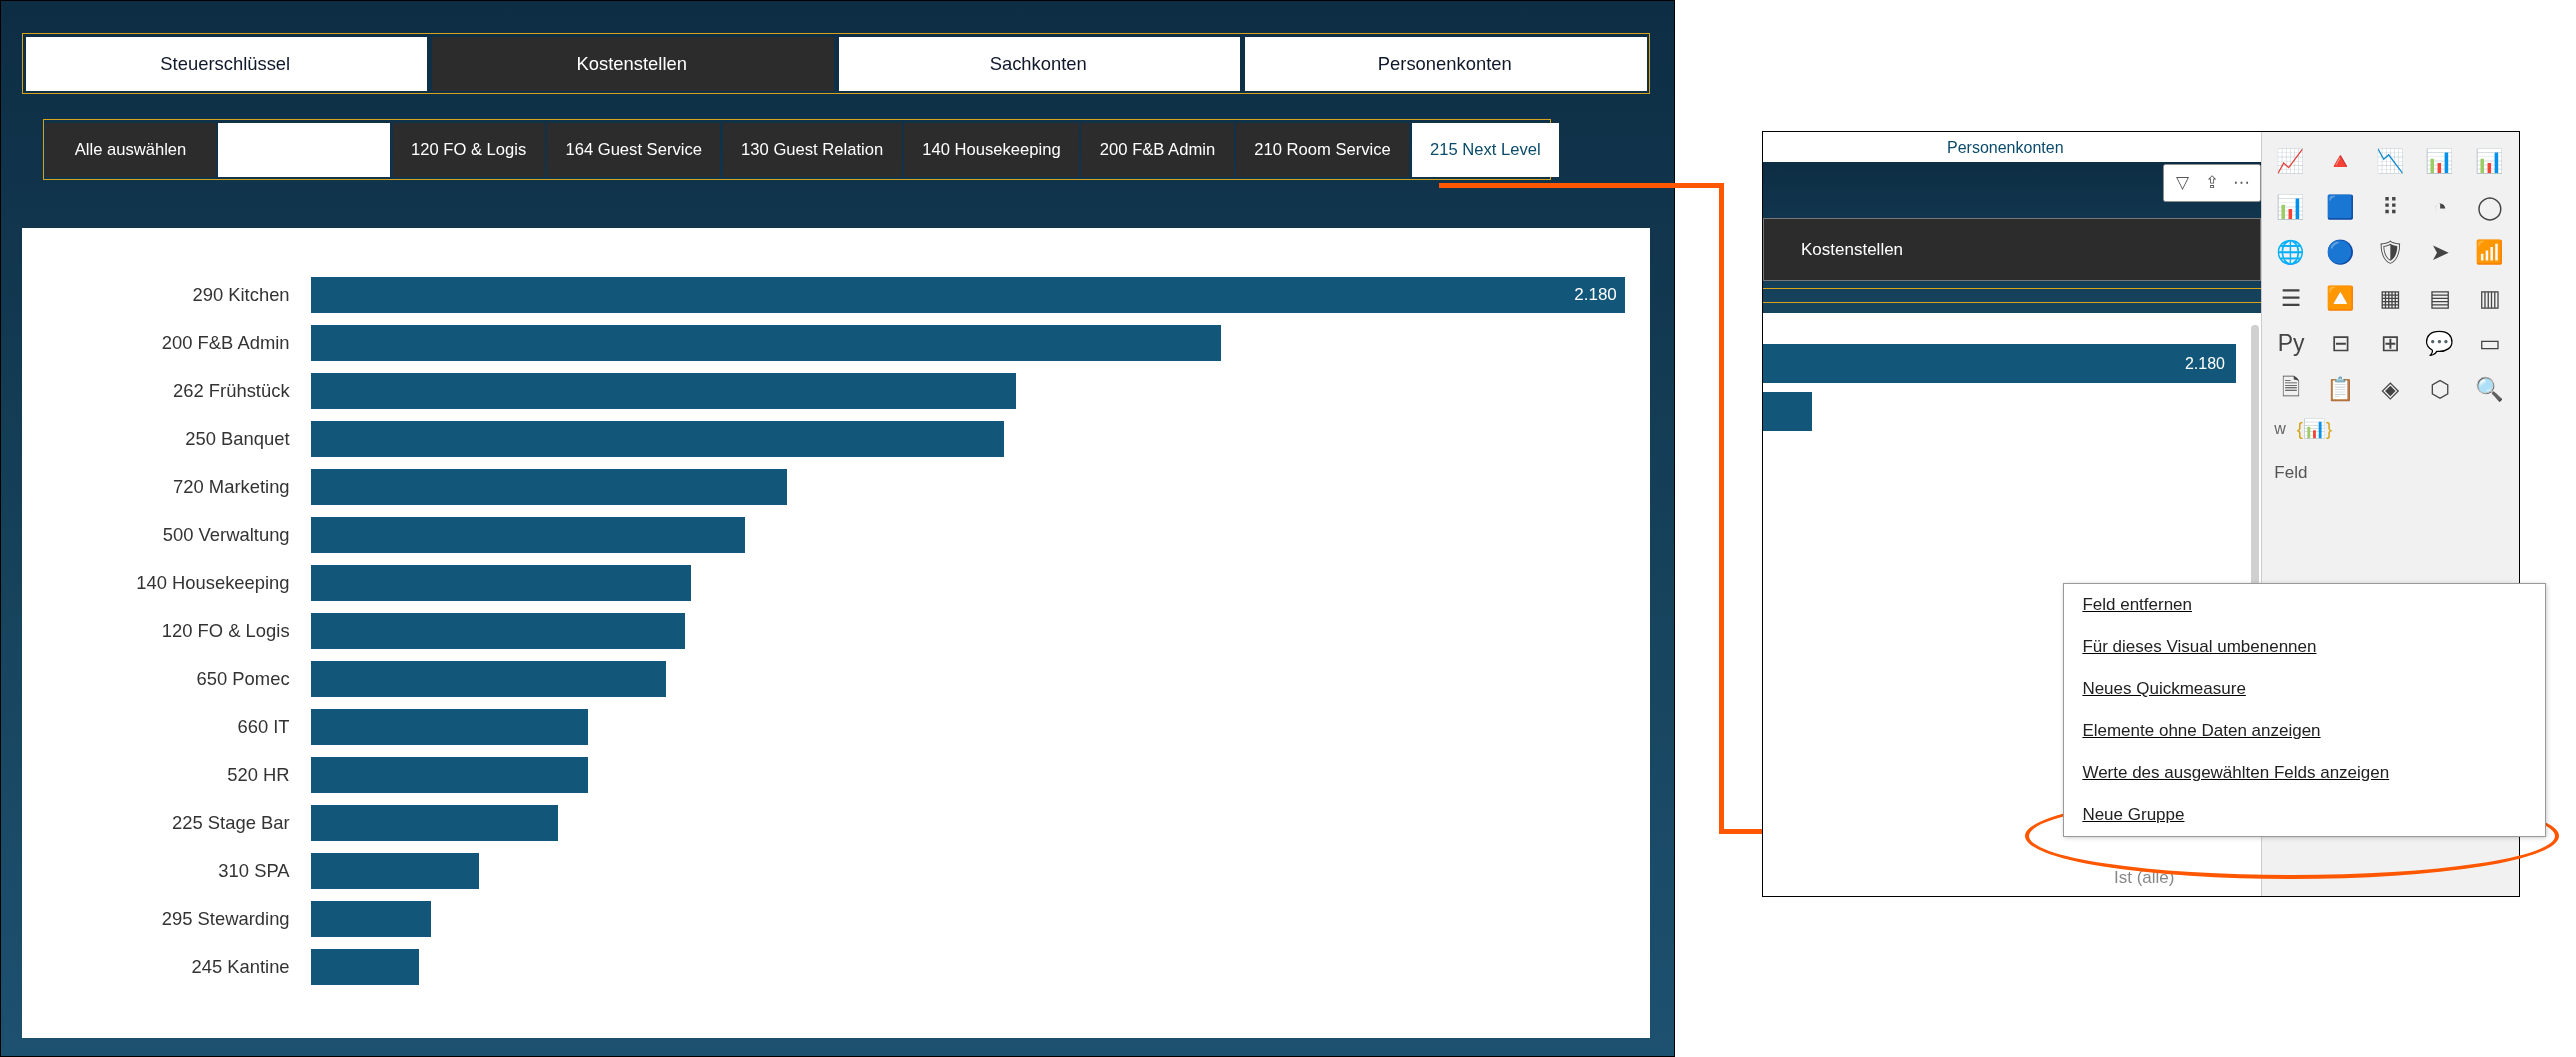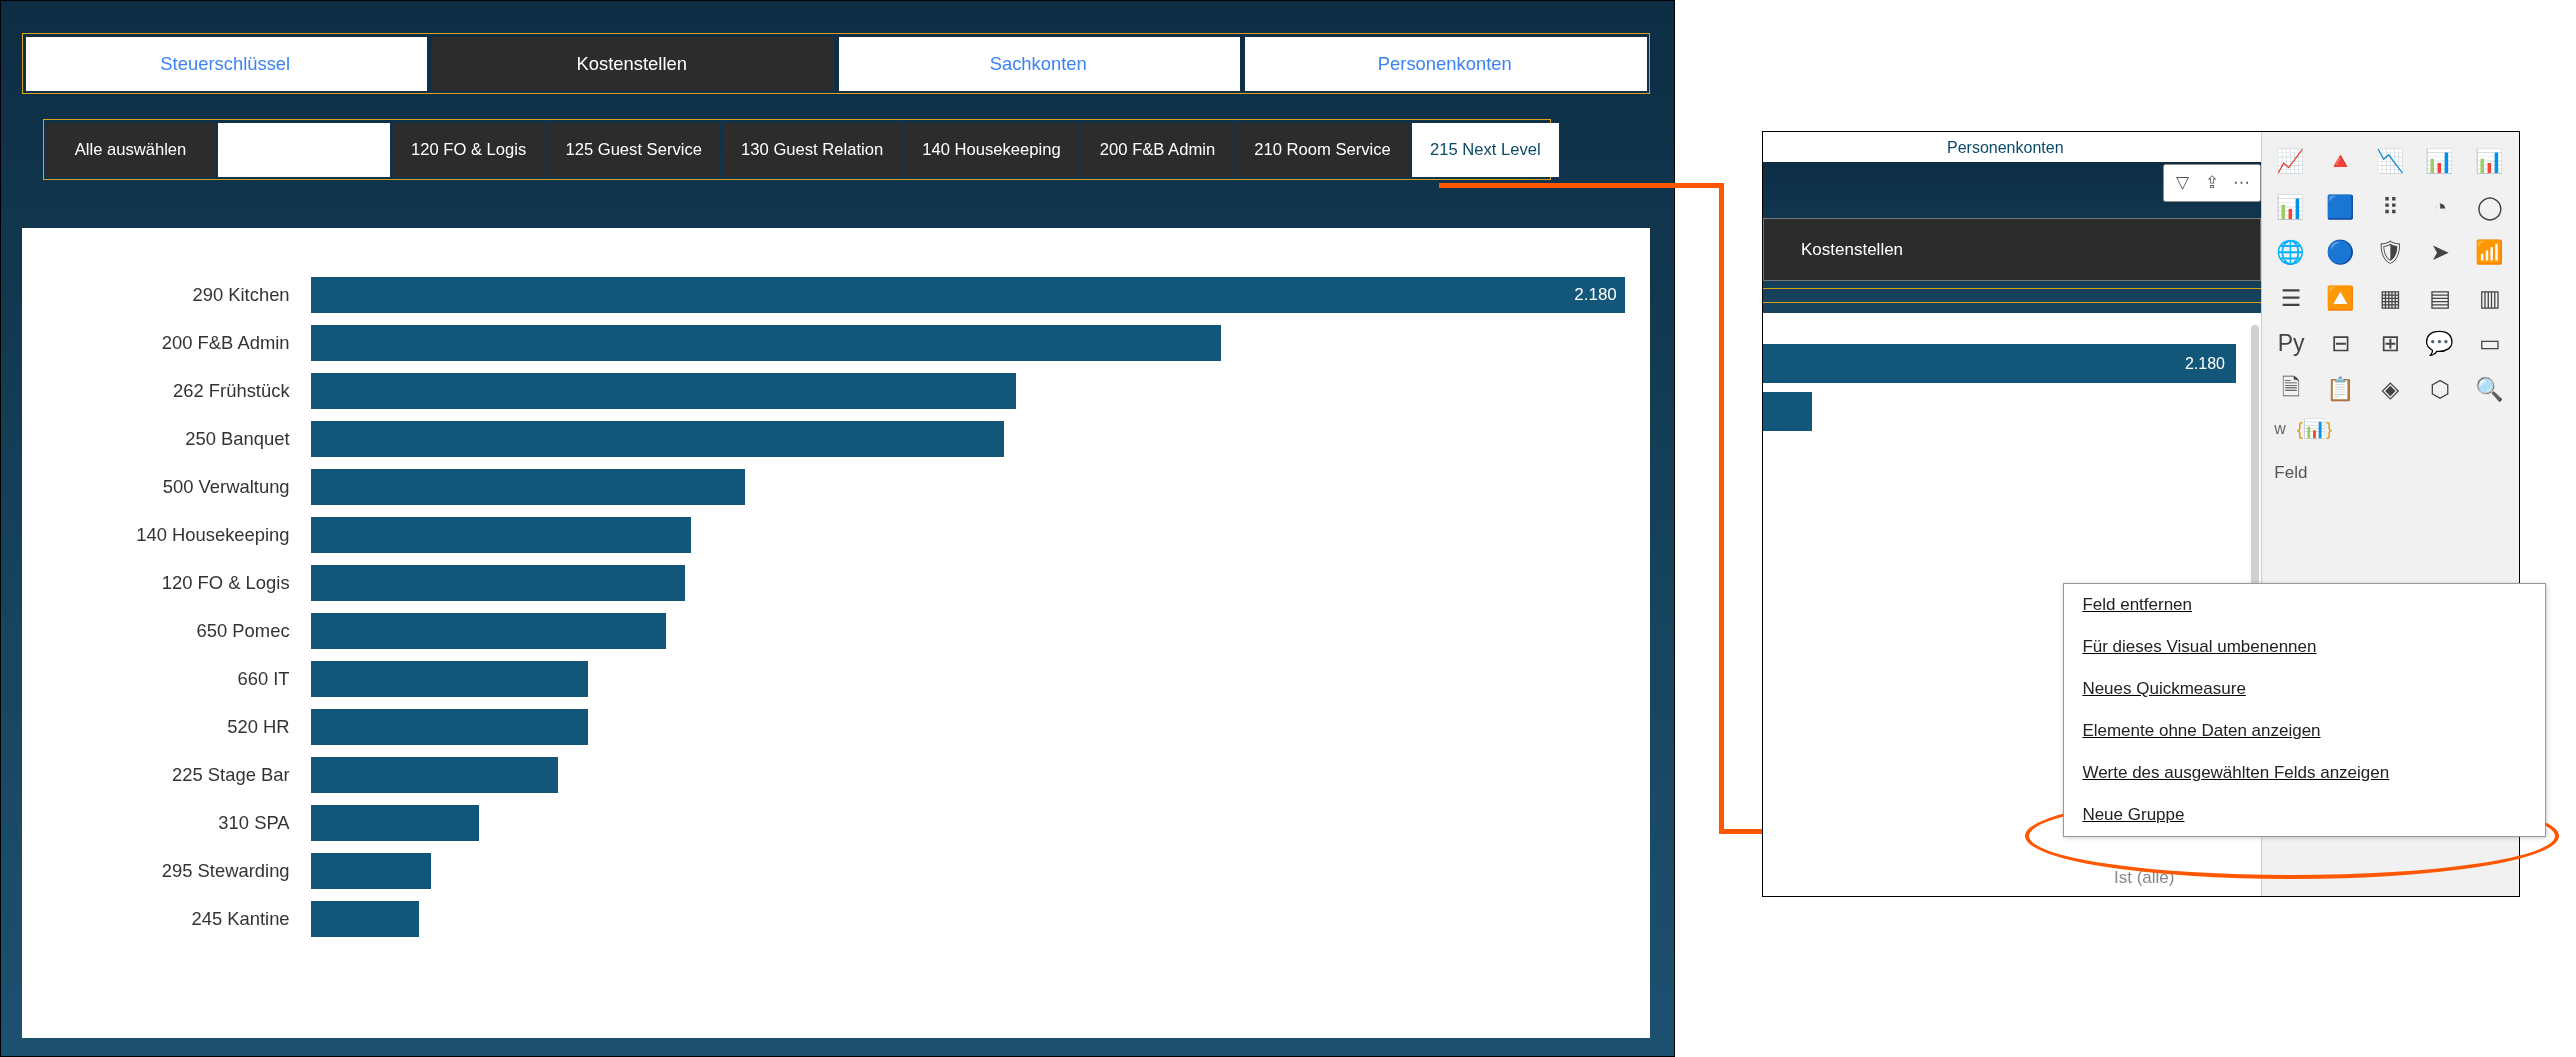--- a/index.html
+++ b/index.html
@@ -29,21 +29,21 @@
     width: 1628px;
     height: 61px;
     border: 1.2px solid #d6a31a;
     display: flex;
   }
   .topnav .navbtn {
     flex: 1;
     display: flex; align-items: center; justify-content: center;
     background: #fff;
     margin: 2.5px;
-    color: #3b82f6;
+    color: #0f172a;
     font-size: 18.4px;
     border-right: 2.5px solid transparent;
     cursor: pointer;
   }
   .topnav .navbtn.active {
     background: #2c2c2c;
     color: #fff;
   }
   .filterbar {
     position: absolute;
@@ -248,21 +248,21 @@
       <div class="navbtn">Steuerschlüssel</div>
       <div class="navbtn active">Kostenstellen</div>
       <div class="navbtn">Sachkonten</div>
       <div class="navbtn">Personenkonten</div>
     </div>
 
     <div class="filterbar">
       <div class="fbtn selectall">Alle auswählen</div>
       <div class="fbtn blank"></div>
       <div class="fbtn">120 FO &amp; Logis</div>
-      <div class="fbtn">125 Guest Service</div>
+      <div class="fbtn">164 Guest Service</div>
       <div class="fbtn">130 Guest Relation</div>
       <div class="fbtn">140 Housekeeping</div>
       <div class="fbtn">200 F&amp;B Admin</div>
       <div class="fbtn">210 Room Service</div>
       <div class="fbtn active">215 Next Level</div>
     </div>
 
     <div class="chart-area" id="chart">
         <div class="bar-row">
           <div class="bar-label">290 Kitchen</div>
@@ -281,20 +281,26 @@
         <div class="bar-row">
           <div class="bar-label">262 Frühstück</div>
           <div class="bar-track">
             <div class="bar" style="width: 53.6697%;"></div>
           </div>
         </div>
         <div class="bar-row">
           <div class="bar-label">250 Banquet</div>
           <div class="bar-track">
             <div class="bar" style="width: 52.7523%;"></div>
+          </div>
+        </div>
+        <div class="bar-row">
+          <div class="bar-label">720 Marketing</div>
+          <div class="bar-track">
+            <div class="bar" style="width: 36.2385%;"></div>
           </div>
         </div>
         <div class="bar-row">
           <div class="bar-label">500 Verwaltung</div>
           <div class="bar-track">
             <div class="bar" style="width: 33.0275%;"></div>
           </div>
         </div>
         <div class="bar-row">
           <div class="bar-label">140 Housekeeping</div>

